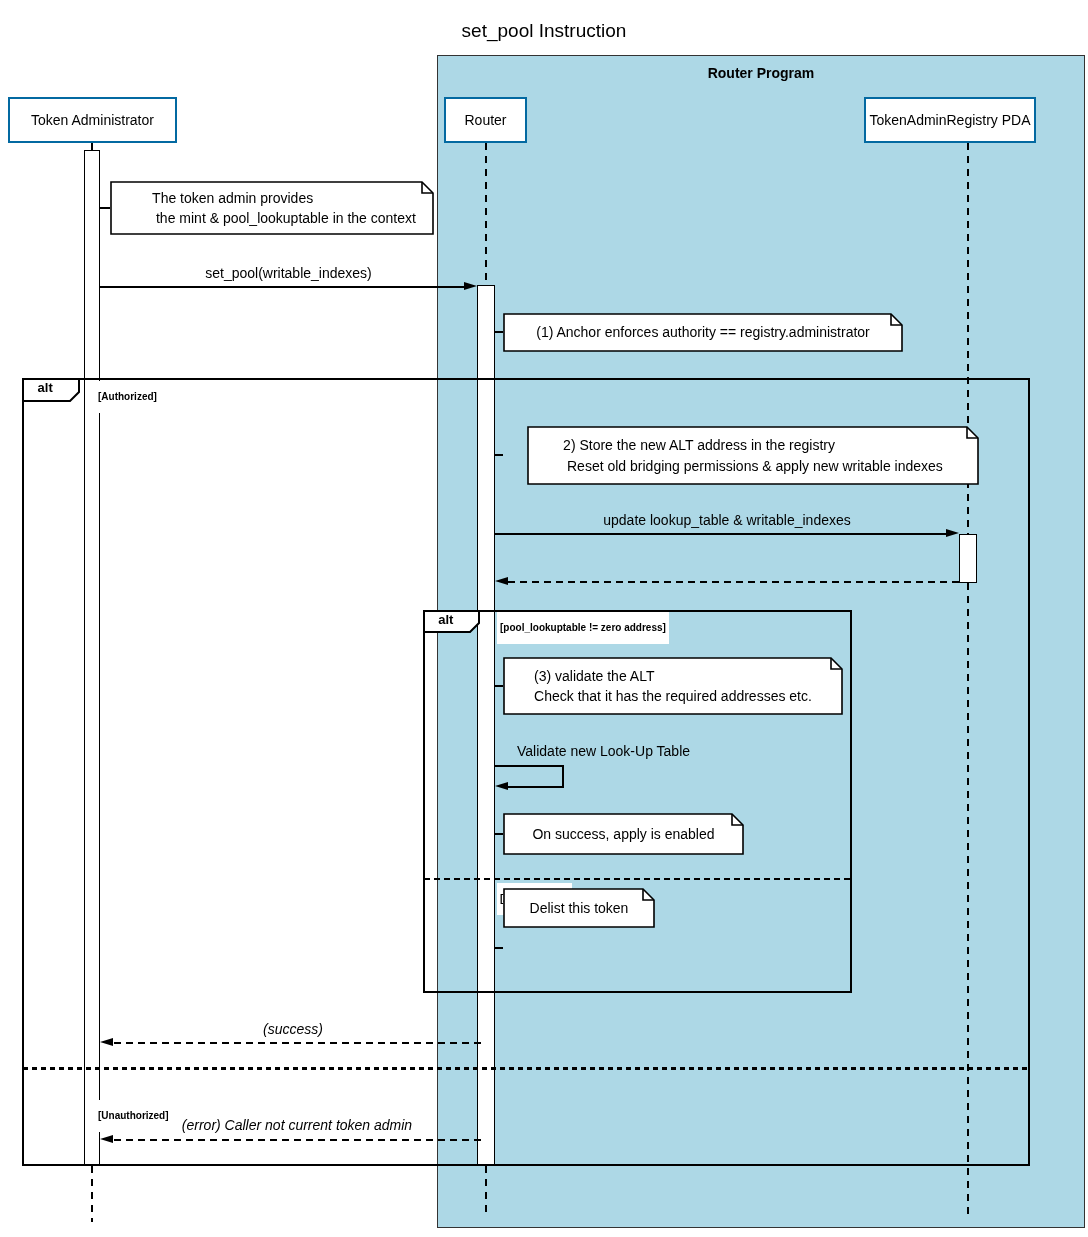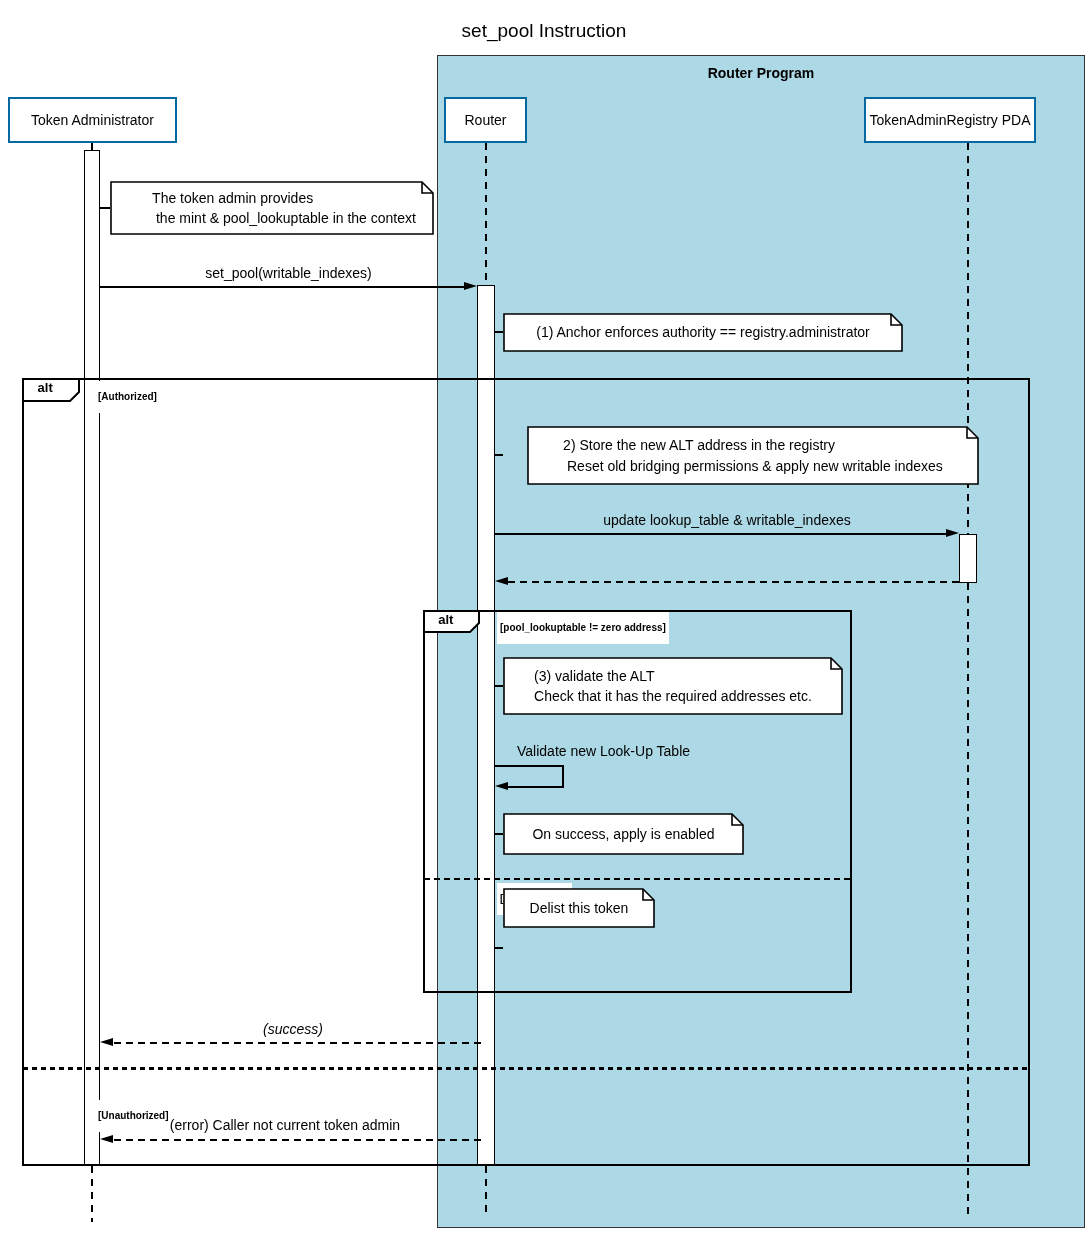--- a/index.html
+++ b/index.html
@@ -106,21 +106,21 @@
   <div class="msg-label left" style="left:517px;top:743px;">Validate new Look-Up Table</div>
   <div class="hline" style="left:495px;top:765px;width:69px;"></div>
   <div class="vline" style="left:562px;top:765px;height:23px;"></div>
   <div class="hline" style="left:508px;top:786px;width:56px;"></div>
   <div class="arr-l" style="left:495px;top:782px;"></div>
 
   <div class="msg-label" style="left:100px;top:1021px;width:386px;font-style:italic;">(success)</div>
   <div class="dash-h" style="left:114px;top:1042px;width:372px;"></div>
   <div class="arr-l" style="left:100px;top:1038px;"></div>
 
-  <div class="msg-label" style="left:92px;top:1117px;width:386px;">(error) Caller not current token admin</div>
+  <div class="msg-label" style="left:104px;top:1117px;width:386px;font-style:italic;">(error) Caller not current token admin</div>
   <div class="dash-h" style="left:114px;top:1139px;width:372px;"></div>
   <div class="arr-l" style="left:100px;top:1135px;"></div>
 
   <div class="hline" style="left:100px;top:207px;width:10px;height:1.6px;"></div>
   <div class="note" style="left:110px;top:181px;width:348px;height:54px;">
       <svg xmlns="http://www.w3.org/2000/svg" width="324" height="54" style="position:absolute;left:0;top:0">
         <polygon points="1,1 312,1 323,12 323,53 1,53" fill="#FFFFFF" stroke="#000000" stroke-width="1.6"></polygon>
         <polyline points="312,1 312,12 323,12" fill="none" stroke="#000000" stroke-width="1.6"></polyline>
       </svg>
     <span class="txt">The token admin provides

